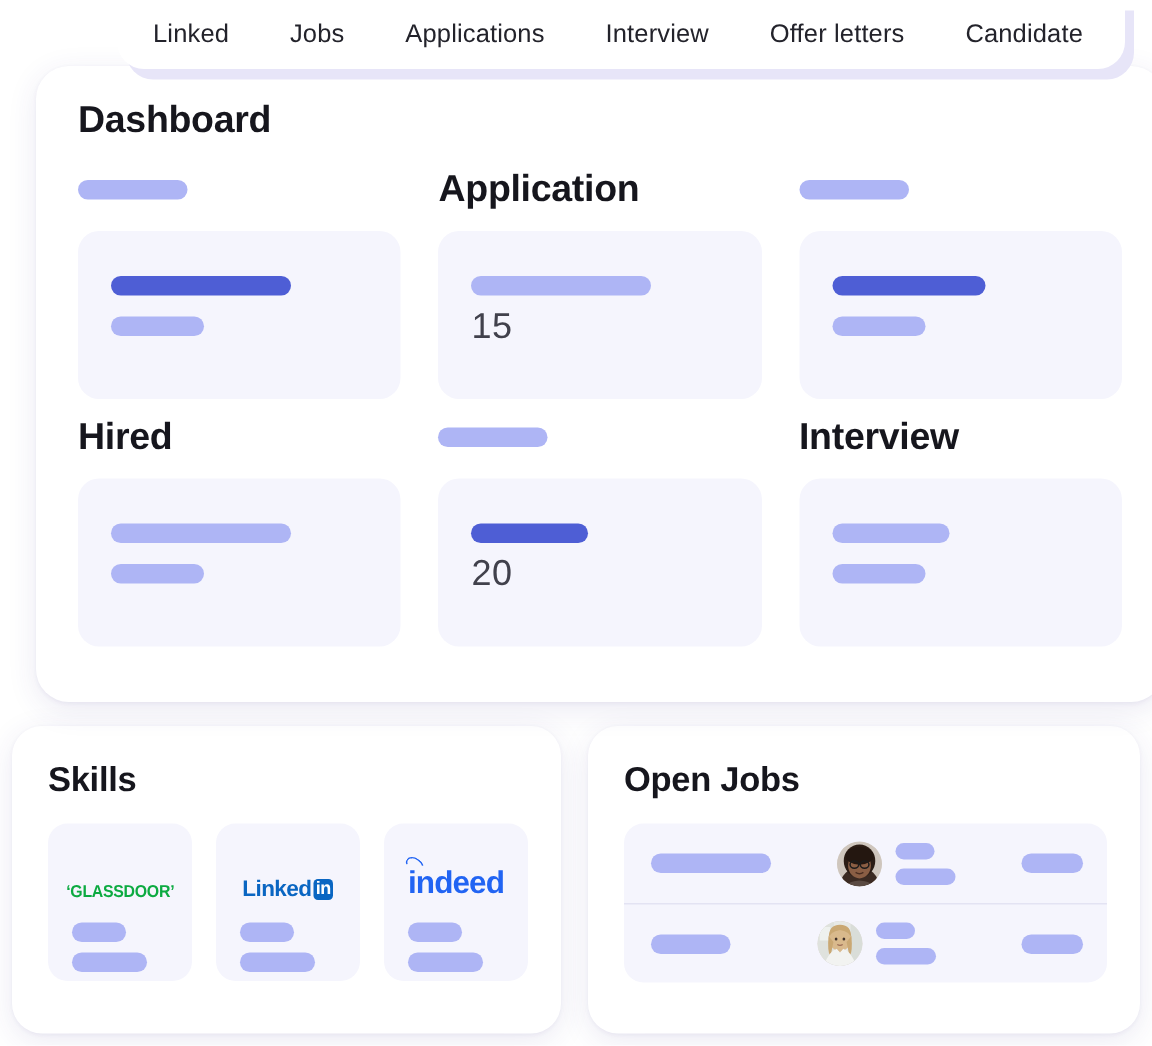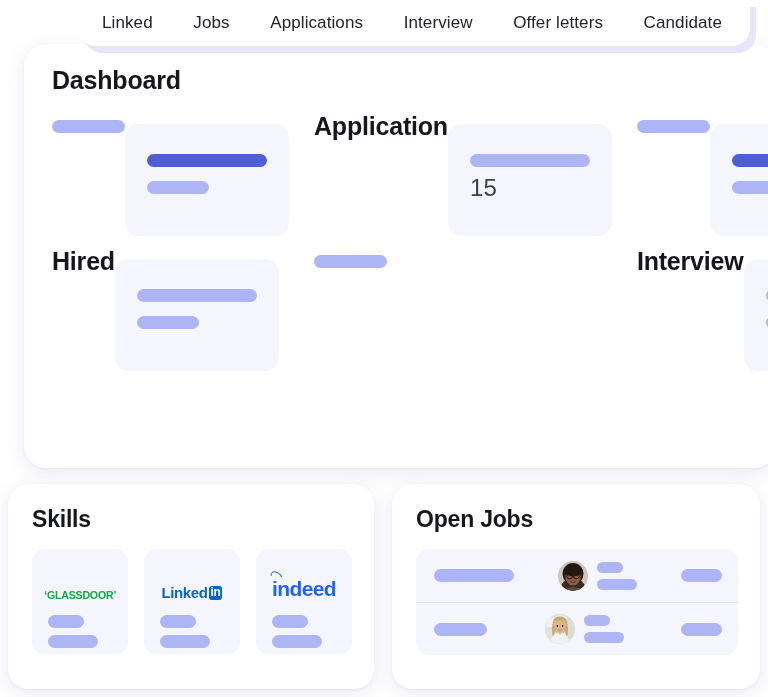--- a/index.html
+++ b/index.html
@@ -65,21 +65,21 @@
   }
 
   .grid {
     margin-top: 16px;
     display: grid;
     grid-template-columns: repeat(3, 1fr);
     column-gap: 25px;
     row-gap: 10px;
   }
 
-  .cell { display: flex; flex-direction: row; }
+  .cell { display: flex; flex-direction: column; }
 
   .cell-head {
     height: 30px;
     display: flex;
     align-items: center;
   }
   .cell-title {
     font-size: 25px;
     font-weight: 600;
     color: #16161d;
@@ -312,20 +312,24 @@
         </div>
         <div class="stat-card">
           <div class="bar" style="width:120px"></div>
           <div class="bar row2" style="width:62px"></div>
         </div>
       </div>
 
       <div class="cell">
         <div class="cell-head">
           <span class="placeholder-pill"></span>
+        </div>
+        <div class="stat-card">
+          <div class="bar dark" style="width:78px"></div>
+          <div class="stat-number">20</div>
         </div>
       </div>
 
       <div class="cell">
         <div class="cell-head">
           <span class="cell-title">Interview</span>
         </div>
         <div class="stat-card">
           <div class="bar" style="width:78px"></div>
           <div class="bar row2" style="width:62px"></div>

